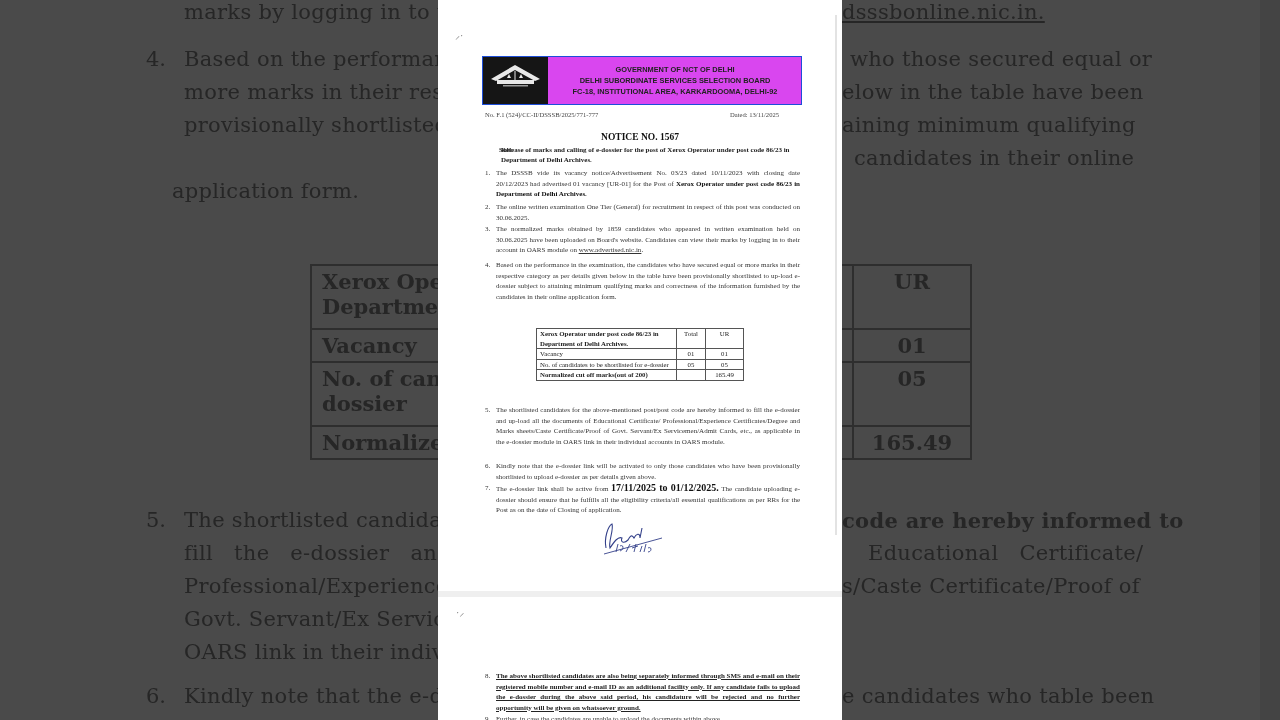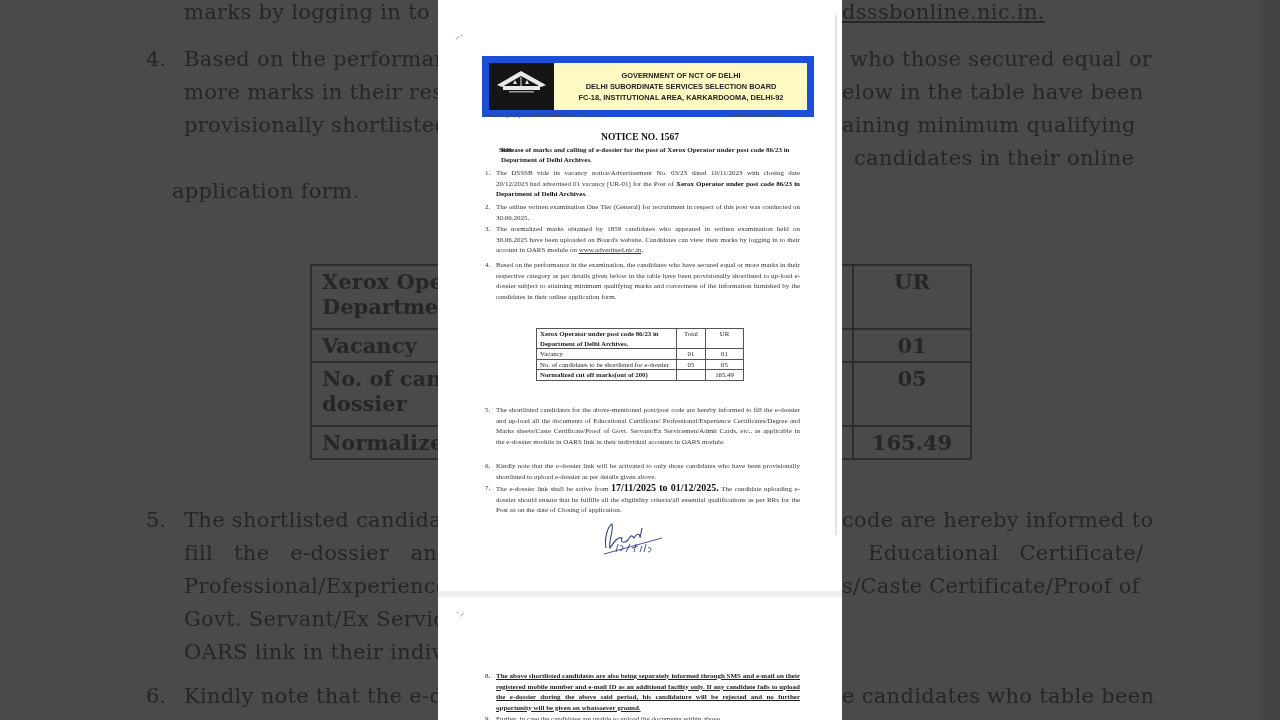--- a/index.html
+++ b/index.html
@@ -24,21 +24,21 @@
   .page {
     position:absolute; left:438px; top:0; width:404px; height:720px;
     background:#ffffff; overflow:hidden; color:#222;
   }
   .page-sep { position:absolute; left:0; top:591px; width:404px; height:6px; background:#efefef; }
   .scrollbar { position:absolute; left:397px; top:15px; width:2px; height:520px; background:#e3e3e3; }
   .speck { position:absolute; font-size:10px; color:#777; }
 
   .header-box {
     position:absolute; left:44px; top:56px; width:318px; height:47px;
-    border:7px solid #1d4ed8; background:#fef9c3;
+    border:1px solid #1d4ed8; background:#d946ef;
   }
   .logo {
     position:absolute; left:0; top:0; width:65px; height:47px; background:#151515;
   }
   .header-text {
     position:absolute; left:66px; top:7px; width:252px; text-align:center;
     font-family:"Liberation Sans", "DejaVu Sans", sans-serif; font-weight:bold;
     font-size:7.4px; line-height:11px; color:#222;
   }
   .ref { position:absolute; top:111px; font-size:6.6px; color:#444; }
@@ -96,21 +96,21 @@
     </tr>
     <tr style="height:32px;">
       <td>Normalized</td>
       <td style="text-align:center;">165.49</td>
     </tr>
   </tbody>
     </table>
 
   <div class="num" style="left:146px; top:508px;">5.</div>
   <div class="line" style="left:184px; top:508px;">The shortlisted candidate</div>
-  <div class="line" style="left:842px; top:508px;">code are hereby informed to</div>
+  <div class="line" style="left:842px; top:508px;font-weight:bold;">code are hereby informed to</div>
   <div class="line" style="left:184px; top:541px; word-spacing:14px;">fill the e-dossier and</div>
   <div class="line" style="left:868px; top:541px; word-spacing:14px;">Educational Certificate/</div>
   <div class="line" style="left:184px; top:574px;">Professional/Experience</div>
   <div class="line" style="left:842px; top:574px;">s/Caste Certificate/Proof of</div>
   <div class="line" style="left:184px; top:607px;">Govt. Servant/Ex Servic</div>
   <div class="line" style="left:184px; top:640px;">OARS link in their indivi</div>
   <div class="num" style="left:146px; top:684px;">6.</div>
   <div class="line" style="left:184px; top:684px;">Kindly note that the e-dos</div>
   <div class="line" style="left:842px; top:684px;">e candidates who table been</div>
   <div class="bg-rightstrip"></div>

